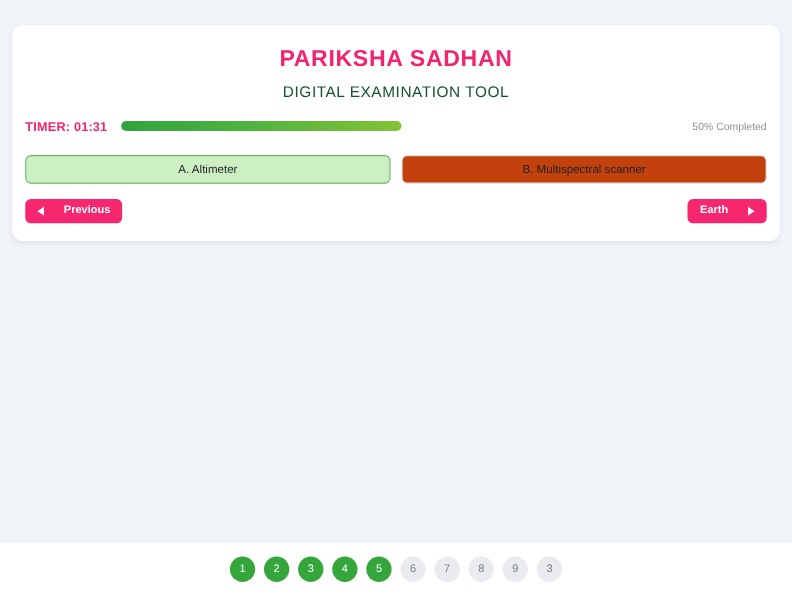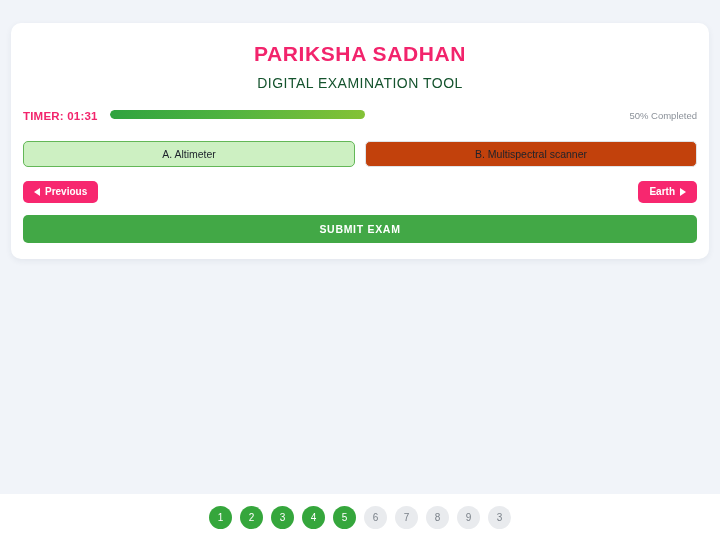--- a/index.html
+++ b/index.html
@@ -134,21 +134,21 @@
     background: #f7276f;
     color: #ffffff;
     font-size: 10px;
     font-weight: bold;
     border: none;
     border-radius: 5px;
     padding: 6px 11px;
     cursor: pointer;
     display: inline-flex;
     align-items: center;
-    gap: 5px;
+    gap: 18px;
     font-family: "Liberation Sans", sans-serif;
     line-height: 1;
   }
   .tri {
     display: inline-block;
     width: 0;
     height: 0;
     border-top: 4px solid transparent;
     border-bottom: 4px solid transparent;
   }
@@ -236,21 +236,20 @@
     <button class="nav-btn">
       <span class="tri tri-left"></span>
       <span>Previous</span>
     </button>
     <button class="nav-btn">
       <span>Earth</span>
       <span class="tri tri-right"></span>
     </button>
   </div>
 
-  <button class="submit-btn">SUBMIT EXAM</button>
 </div>
 
 <div class="footer-bar">
   <div class="pager">
     <div class="pager-dot done">1</div>
     <div class="pager-dot done">2</div>
     <div class="pager-dot done">3</div>
     <div class="pager-dot done">4</div>
     <div class="pager-dot done">5</div>
     <div class="pager-dot todo">6</div>

